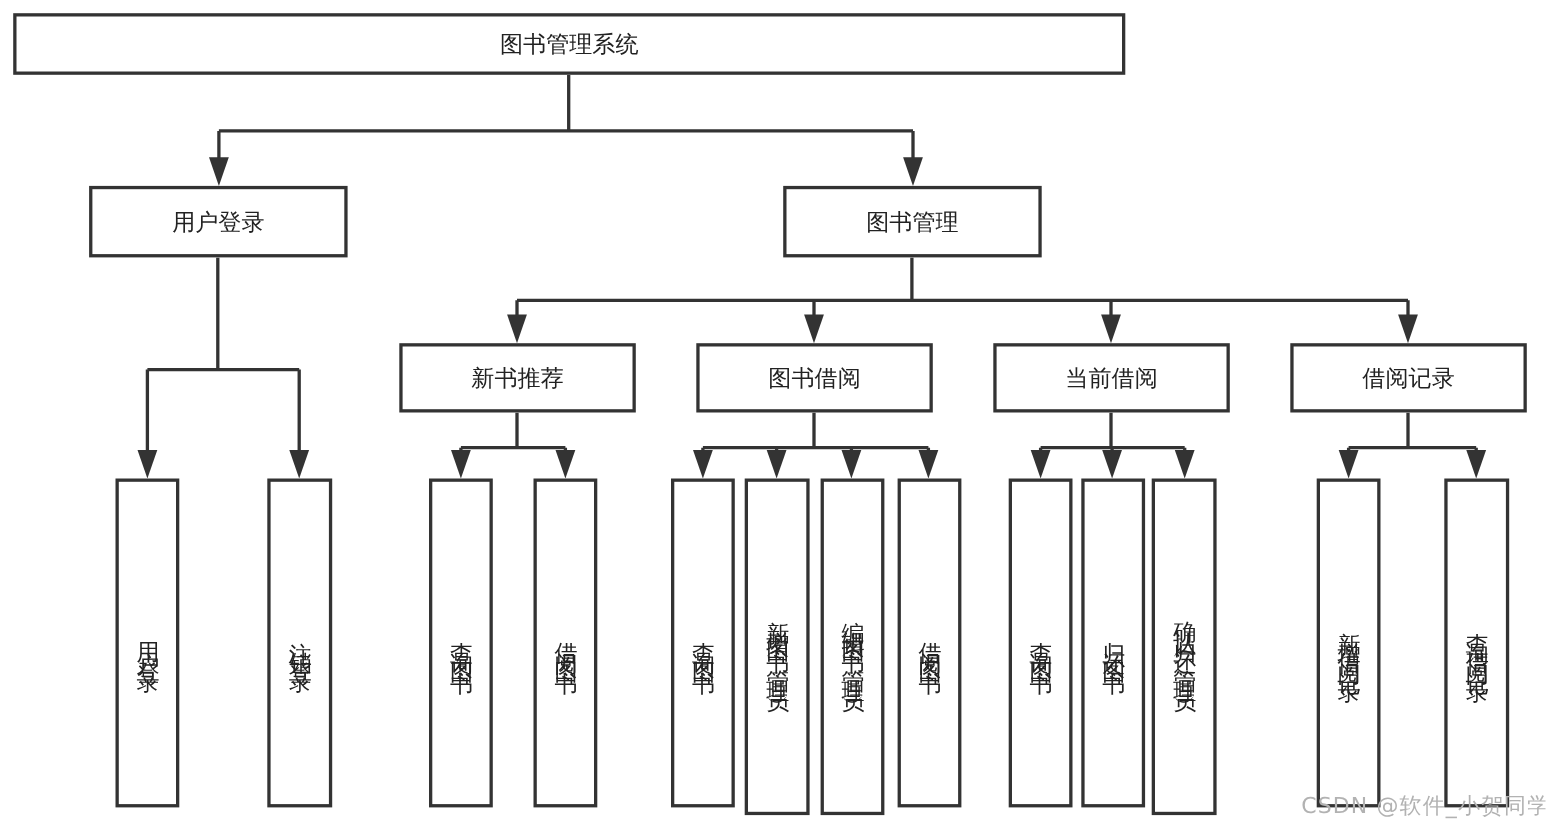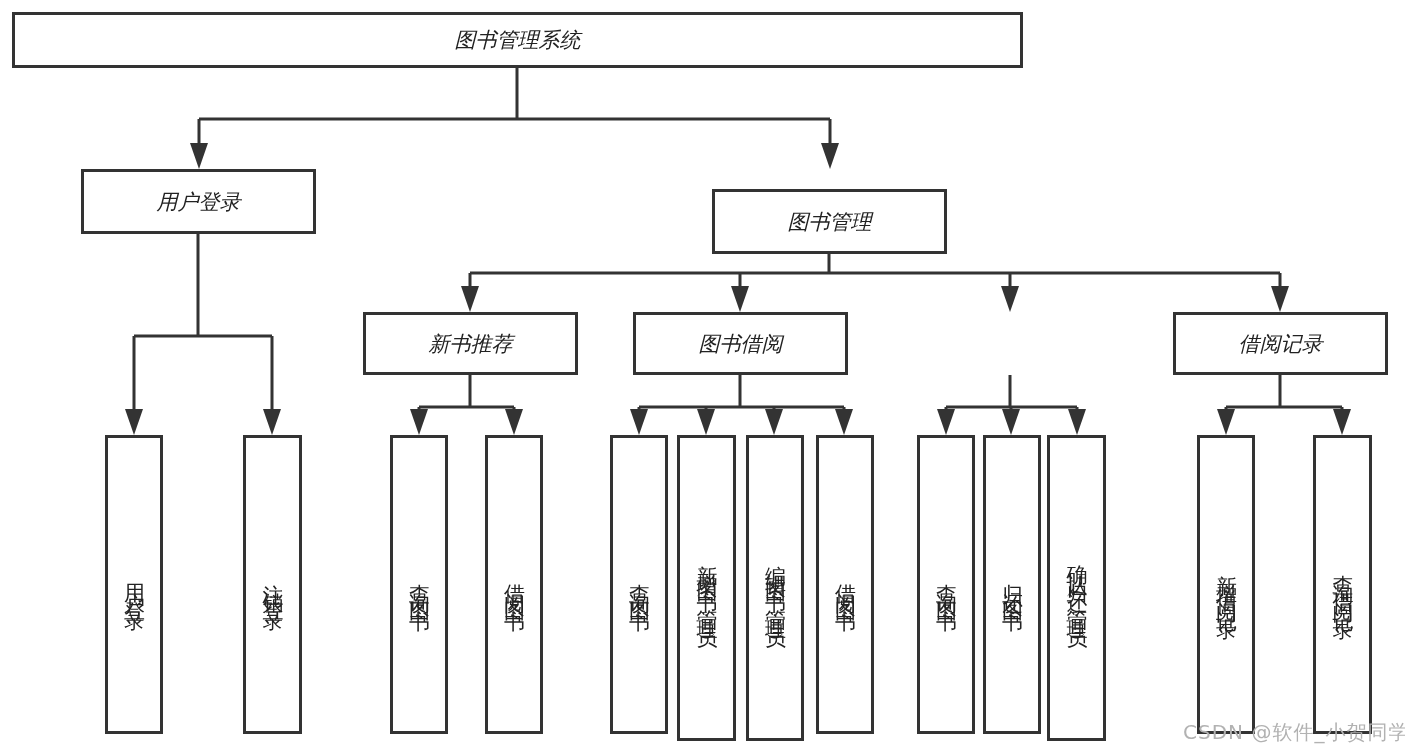--- a/index.html
+++ b/index.html
@@ -11,21 +11,21 @@
   }
   .canvas{position:absolute;inset:0;}
   .edges{position:absolute;left:0;top:0;pointer-events:none;}
   .box{
     position:absolute;box-sizing:border-box;
     border:3px solid var(--line,#333333);
     background:#ffffff;
     display:flex;align-items:center;justify-content:center;
     font-size:21px;color:var(--text,#222222);
   }
-  .box.h span{white-space:nowrap;font-style:italic;}
+  .box.h span{white-space:nowrap;}
   .box.v .vtext{
     writing-mode:vertical-rl;text-orientation:mixed;
     letter-spacing:9px;line-height:1;white-space:nowrap;
   }
   .watermark{
     position:absolute;left:1183px;top:719px;
     font-size:20px;color:var(--wm,#b2b2b2);
     white-space:nowrap;letter-spacing:1px;
   }
 </style>
@@ -85,29 +85,32 @@
     </g>
   </svg>
 
   <div class="box h" style="left:12px;top:12px;width:1011px;height:56px;">
     <span>图书管理系统</span>
   </div>
 
   <div class="box h" style="left:81px;top:169px;width:235px;height:65px;">
     <span>用户登录</span>
   </div>
-  <div class="box h" style="left:712px;top:169px;width:235px;height:65px;margin-top:20px;">
+  <div class="box h" style="left:712px;top:169px;width:235px;height:65px;">
     <span>图书管理</span>
   </div>
 
   <div class="box h" style="left:363px;top:312px;width:215px;height:63px;justify-content:center;">
     <span>新书推荐</span>
   </div>
   <div class="box h" style="left:633px;top:312px;width:215px;height:63px;">
     <span>图书借阅</span>
+  </div>
+  <div class="box h" style="left:903px;top:312px;width:215px;height:63px;">
+    <span>当前借阅</span>
   </div>
   <div class="box h" style="left:1173px;top:312px;width:215px;height:63px;">
     <span>借阅记录</span>
   </div>
 
   <div class="box v" style="left:105px;top:435px;width:58px;height:299px;">
     <span class="vtext">用户登录</span>
   </div>
   <div class="box v" style="left:243px;top:435px;width:59px;height:299px;">
     <span class="vtext">注销登录</span>

